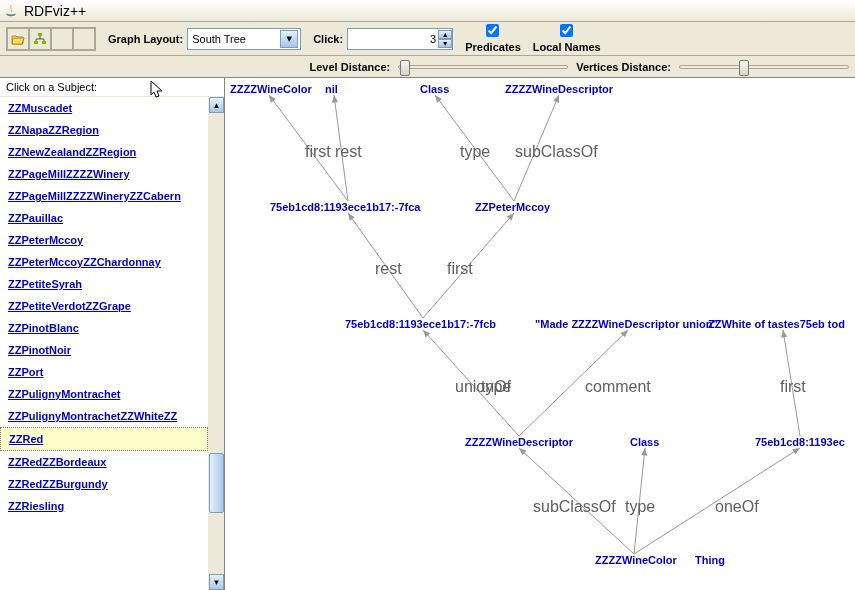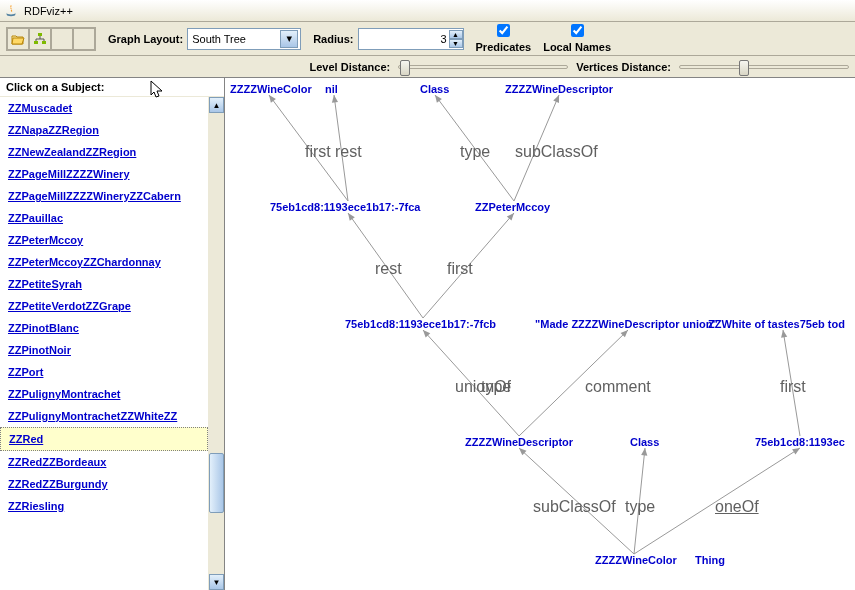--- a/index.html
+++ b/index.html
@@ -1,19 +1,19 @@
 <!DOCTYPE html>
 <html><head>
 <meta charset="utf-8">
 <style>
 * { box-sizing: border-box; margin: 0; padding: 0; }
 body { font-family: Tahoma, sans-serif; font-size: 11px; background: #ece9d8; overflow: hidden; width: 855px; height: 590px; }
 .titlebar { height: 22px; background: linear-gradient(#fff,#ece9d8); border-bottom: 1px solid #aca899; display: flex; align-items: center; padding: 0 4px; gap: 6px; }
 .java-icon { width: 14px; height: 14px; }
-.title-text { font-weight: normal; font-size: 11px; color: #000; }
+.title-text { font-weight: normal; font-size: 14px; color: #000; }
 .toolbar { height: 34px; background: #ece9d8; border-bottom: 1px solid #aca899; display: flex; align-items: center; padding: 2px 6px; gap: 4px; }
 .toolbtns { display: flex; gap: 0; border: 1px solid #aca899; background:#fff; }
 .toolbtn { width: 22px; height: 22px; border: 1px solid #aca899; background: #ece9d8; display:flex; align-items:center; justify-content:center; cursor:pointer; }
 .toolbtn.empty { background:#ece9d8; }
 .toolbar label { font-weight: bold; margin-left: 8px; }
 .dropdown { height: 22px; border: 1px solid #7f9db9; background: #fff; display:flex; align-items:center; padding:0 2px 0 4px; gap:8px; }
 .dropdown .dd-text { min-width: 80px; }
 .dropdown .dd-arrow { width:18px; height:18px; background:linear-gradient(#e3f0fb,#a9c6e7); border:1px solid #7f9db9; display:flex;align-items:center;justify-content:center; }
 .num-input { height: 22px; border: 1px solid #7f9db9; background: #fff; display:flex; align-items:center; }
 .num-input input { border:none; width:90px; text-align:right; padding:0 2px; font:inherit; outline:none; }
@@ -21,21 +21,21 @@
 .spin div { width:14px; height:9px; background:linear-gradient(#e3f0fb,#a9c6e7); border:1px solid #7f9db9; display:flex;align-items:center;justify-content:center; font-size:7px; }
 .chk { display:flex; align-items:center; gap:4px; margin-left:10px; font-weight:bold;flex-direction:column; }
 .chk input { width:13px; height:13px; }
 .distbar { height: 22px; background:#ece9d8; border-bottom:1px solid #848484; display:flex; align-items:center; justify-content:flex-end; gap:8px; padding:0 6px; }
 .distbar label { font-weight:bold; }
 .slider { width:170px; height:16px; position:relative; }
 .slider .track { position:absolute; top:6px; left:0; right:0; height:4px; background:#ece9d8; border:1px solid #aca899; border-radius:2px; }
 .slider .thumb { position:absolute; top:1px; width:10px; height:16px; background:linear-gradient(#f6f6f1,#d9d6c5); border:1px solid #777; border-radius:2px; }
 .main { display:flex; height: calc(590px - 22px - 34px - 22px); }
 .leftpane { width: 225px; background:#fff; border-right:1px solid #848484; display:flex; flex-direction:column; }
-.lefthdr { padding:3px 6px; font-weight:bold; border-bottom:1px solid #ece9d8; position:relative; }
+.lefthdr { padding:3px 6px; font-weight:normal; border-bottom:1px solid #ece9d8; position:relative; }
 .cursor-arrow { position:absolute; left:150px; top:2px; }
 .listwrap { flex:1; overflow:hidden; position:relative; }
 .list { position:absolute; left:0; top:0; right:16px; bottom:0; overflow:hidden; }
 .list a { display:block; color:#0000cc; text-decoration:underline; padding:5px 8px; font-weight:bold; cursor:pointer; white-space:nowrap; }
 .list a.sel { background:#ffffcc; color:#0000cc; text-decoration:underline; border:1px dotted #808080; }
 .scrollbar { position:absolute; right:0; top:0; bottom:0; width:16px; background:#ece9d8; border-left:1px solid #ece9d8; }
 .scrollbar .sbtn { height:16px; background:linear-gradient(#e3f0fb,#a9c6e7); border:1px solid #7f9db9; display:flex;align-items:center;justify-content:center; font-size:8px; }
 .scrollbar .track2 { position:absolute; top:16px; bottom:16px; left:0; right:0; background:#ece9d8; }
 .scrollbar .thumb2 { position:absolute; left:0; right:0; height:60px; top:340px; background:linear-gradient(90deg,#e3f0fb,#a9c6e7); border:1px solid #7f9db9; border-radius:2px; }
 .canvas { flex:1; background:#fff; position:relative; overflow:hidden; }
@@ -73,21 +73,21 @@
         </svg>
       </div>
     <div class="toolbtn empty"></div>
     <div class="toolbtn empty"></div>
   </div>
   <label>Graph Layout:</label>
   <div class="dropdown">
     <span class="dd-text">South Tree</span>
     <div class="dd-arrow">▾</div>
   </div>
-  <label>Radius:</label>
+  <label>Click:</label>
   <div class="num-input">
     <input value="3" style="">
     <div class="spin">
         <div>▲</div>
         <div>▼</div>
       </div>
   </div>
   <label class="chk">
       <input type="checkbox" checked="" style="">
       <span>Predicates</span>
@@ -196,15 +196,15 @@
       <div class="edge-label" style="left: 235px; top: 65px;">type</div>
       <div class="edge-label" style="left: 290px; top: 65px;">subClassOf</div>
       <div class="edge-label" style="left: 150px; top: 182px;">rest</div>
       <div class="edge-label" style="left: 222px; top: 182px;">first</div>
       <div class="edge-label" style="left: 230px; top: 300px;">unionOf</div>
       <div class="edge-label" style="left: 256px; top: 300px;">type</div>
       <div class="edge-label" style="left: 360px; top: 300px;">comment</div>
       <div class="edge-label" style="left: 555px; top: 300px;">first</div>
       <div class="edge-label" style="left: 308px; top: 420px;">subClassOf</div>
       <div class="edge-label" style="left: 400px; top: 420px;">type</div>
-      <div class="edge-label" style="left: 490px; top: 420px; text-decoration: underline;">oneOf</div>
+      <div class="edge-label" style="left: 490px; top: 420px;">oneOf</div>
     </div>
 </div>
 
 </body></html>

